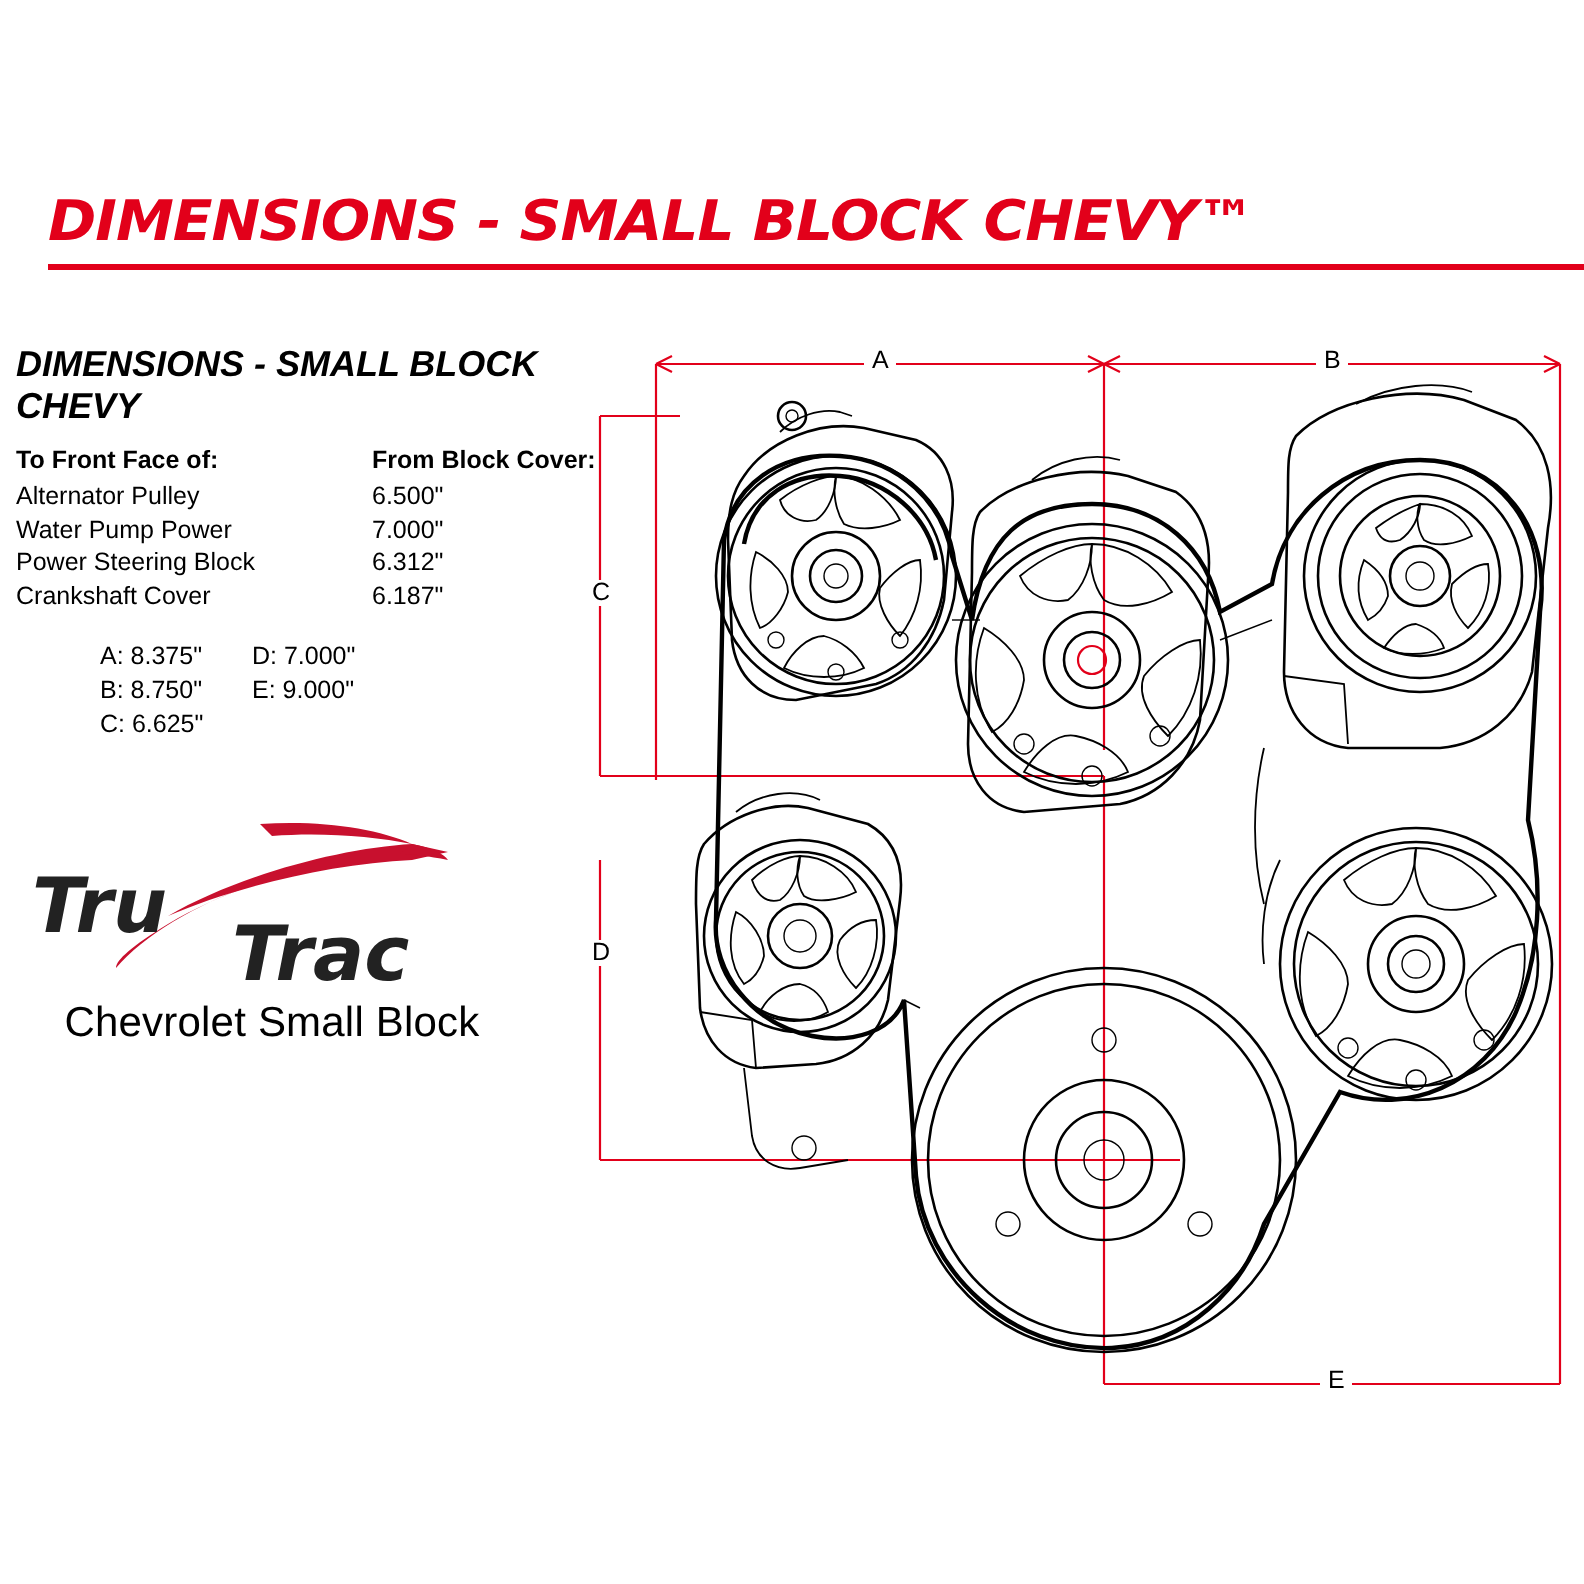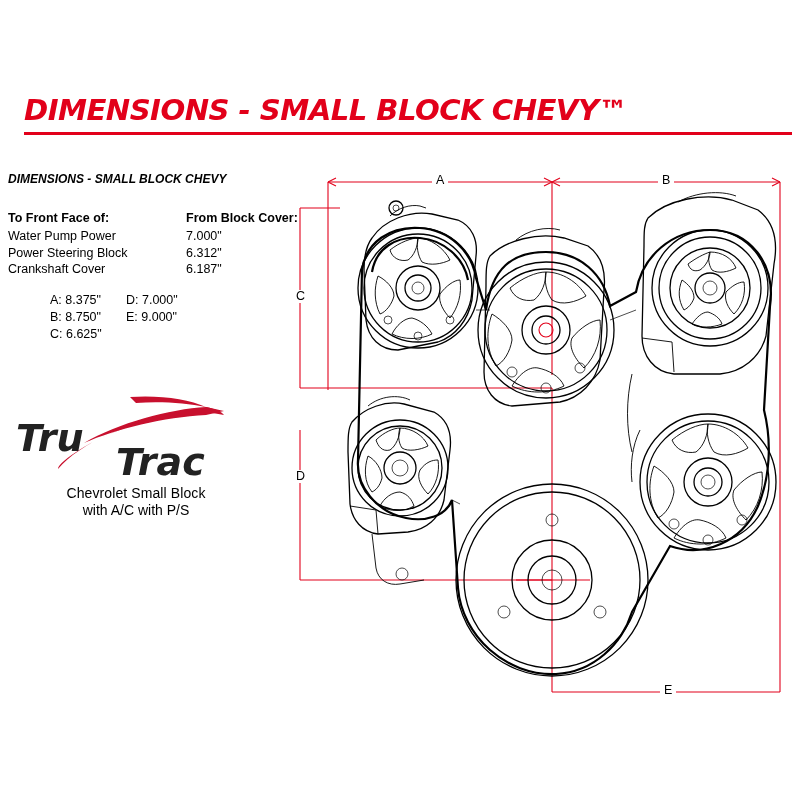--- a/index.html
+++ b/index.html
@@ -46,24 +46,24 @@
 
   
   #spec-panel {
     position: absolute;
     left: 8px;
     top: 172px;
     width: 300px;
   }
   #spec-heading {
     font-family: "Liberation Sans", sans-serif;
-    font-size: 12px;
+    font-size: 18px;
     font-weight: bold;
     font-style: italic;
-    margin-bottom: 25px;
+    margin-bottom: 9px;
   }
   .spec-table {
     border-collapse: collapse;
     font-size: 12.5px;
     font-family: "Liberation Sans", sans-serif;
   }
   .spec-table td {
     padding: 0 0 1.5px 0;
     vertical-align: top;
     line-height: 15px;
@@ -79,27 +79,27 @@
     line-height: 16px;
   }
   #letter-dims table { border-collapse: collapse; font-size: 12.5px; }
   #letter-dims td { padding: 0 0 1px 0; line-height: 16px; white-space: nowrap; }
   #letter-dims td.c1 { width: 76px; }
 
   
   #logo-block {
     position: absolute;
     left: 10px;
-    top: 385px;
+    top: 400px;
     width: 270px;
   }
   #logo-svg { display: block; }
   #logo-caption-1 {
     font-family: "Liberation Sans", sans-serif;
-    font-size: 14px;
+    font-size: 21px;
     text-align: center;
     width: 252px;
     margin-top: 4px;
     letter-spacing: 0.1px;
   }
   #logo-caption-2 {
     font-family: "Liberation Sans", sans-serif;
     font-size: 14px;
     text-align: center;
     width: 252px;
@@ -135,20 +135,24 @@
 </div>
 
 <div id="spec-panel">
   <div id="spec-heading">DIMENSIONS - SMALL BLOCK CHEVY</div>
 
   <table class="spec-table">
     <tbody>
       <tr class="header">
         <td class="col-label">To Front Face of:</td>
         <td>From Block Cover:</td>
+      </tr>
+      <tr>
+        <td class="col-label">Alternator Pulley</td>
+        <td>6.500"</td>
       </tr>
       <tr>
         <td class="col-label">Water Pump Power</td>
         <td>7.000"</td>
       </tr>
       <tr>
         <td class="col-label">Power Steering Block</td>
         <td>6.312"</td>
       </tr>
       <tr>
@@ -184,21 +188,20 @@
     <path d="M48 84 C70 58, 120 36, 178 26 C150 30, 104 44, 74 62 C56 73, 48 80, 48 84 Z" fill="#c8102e"></path>
     <path d="M196 22 C160 24, 108 38, 74 58 C106 44, 154 32, 196 30 L214 26 Z" fill="#c8102e"></path>
     <path d="M120 12 C150 10, 178 14, 196 22 C176 18, 150 16, 126 18 Z" fill="#c8102e"></path>
     <path d="M196 22 C206 24, 212 27, 214 30 C204 28, 196 27, 190 27 Z" fill="#c8102e"></path>
 
     <text x="6" y="66" font-family="DejaVu Sans, sans-serif" font-size="38" font-style="italic" font-weight="bold" fill="#222222">Tru</text>
 
     <text x="106" y="90" font-family="DejaVu Sans, sans-serif" font-size="38" font-style="italic" font-weight="bold" fill="#222222">Trac</text>
   </svg>
   <div id="logo-caption-1">Chevrolet Small Block</div>
-  <div id="logo-caption-2">with A/C with P/S</div>
 </div>
 
 <div id="drawing">
   <svg width="512" height="560" viewBox="0 0 512 560">
     <defs>
       <style>
         .ln { fill:none; stroke:#000000; stroke-width:1.3; }
         .ln-thin { fill:none; stroke:#000000; stroke-width:0.9; }
         .ln-fine { fill:none; stroke:#000000; stroke-width:0.7; }
         .belt { fill:none; stroke:#000000; stroke-width:2.2; }

